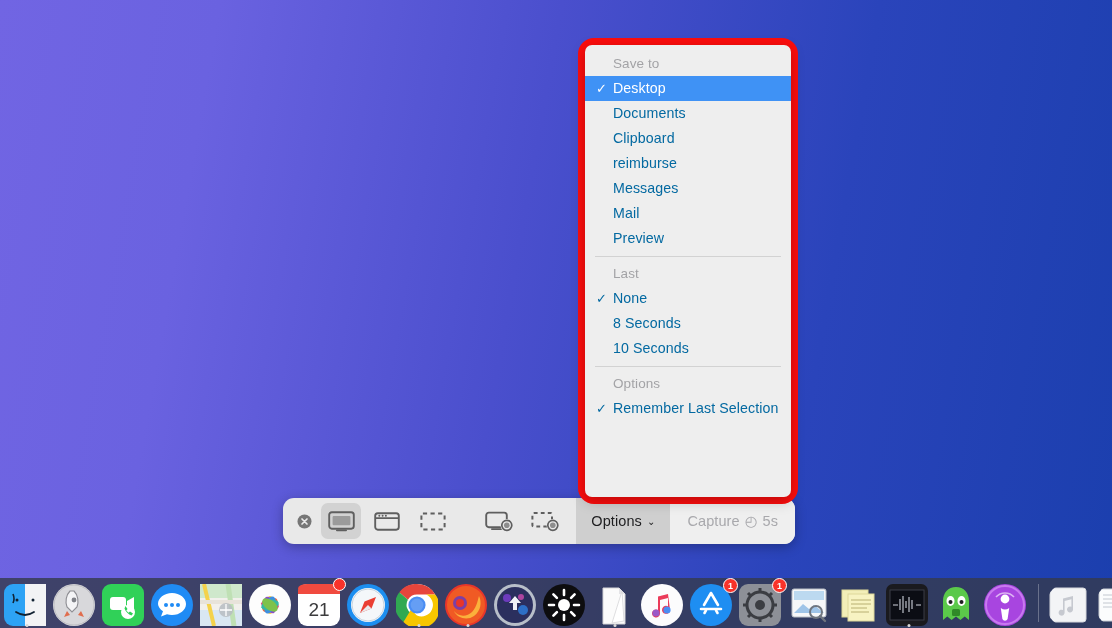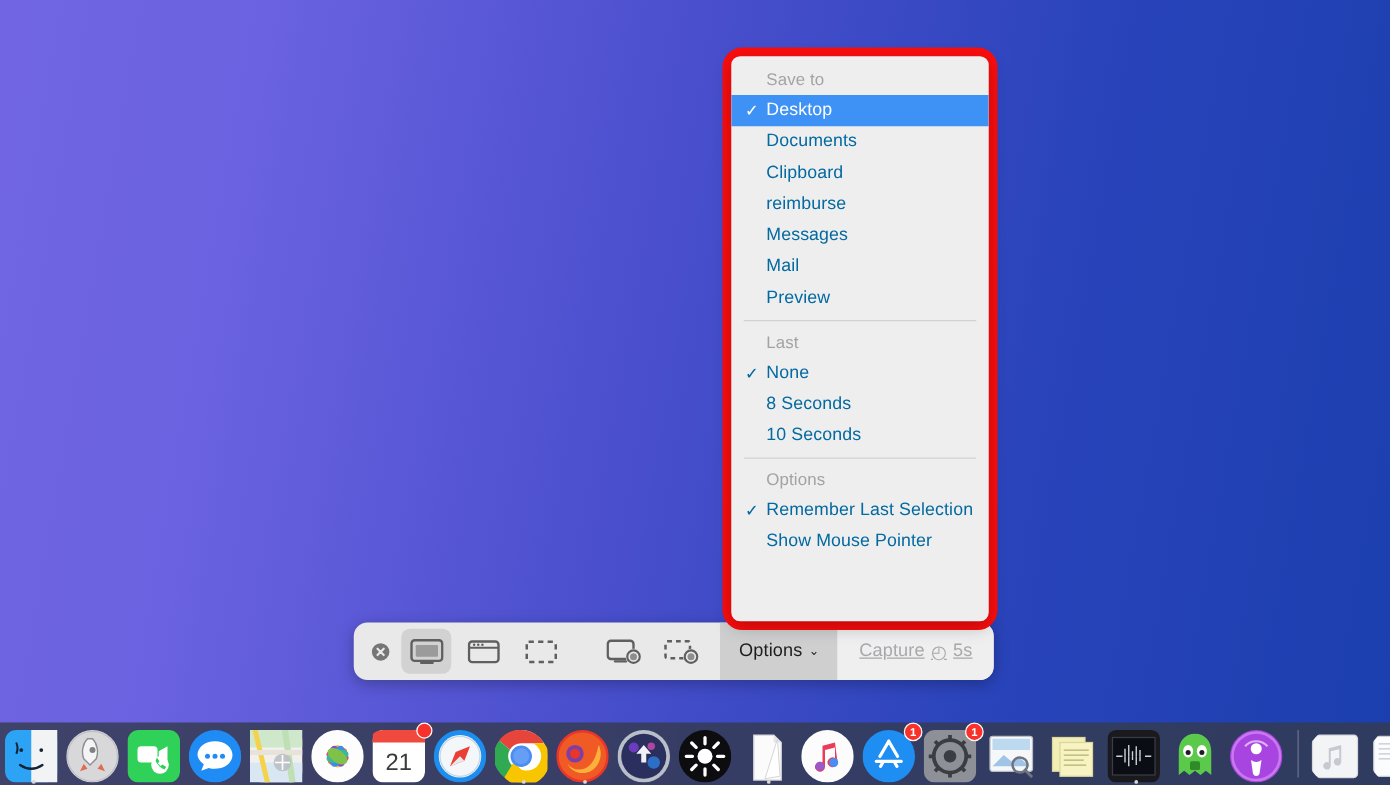--- a/index.html
+++ b/index.html
@@ -32,21 +32,20 @@
   .tb-right{ margin-left:auto; display:flex; align-items:stretch; }
   .tb-options{
     display:flex; align-items:center; justify-content:center; gap:5px;
     padding:0 15px; background:#cfcfcf; font-size:14.5px; color:#1d1d1f;
     letter-spacing:.1px;
   }
   .tb-capture{
     display:flex; align-items:center; justify-content:center; gap:5px;
     padding:0 17px; background:#efefef; font-size:14.5px; color:#a8a8ac;
     letter-spacing:.1px;
-    text-decoration:underline;
   }
   .chev{ font-size:10px; line-height:1; position:relative; top:1px; }
 
   
   #options-menu-wrap{
     position:absolute; left:578px; top:38px; width:220px; height:466px;
     border:8px solid #fc0d0d; border-radius:16px;
     box-sizing:border-box;
   }
   #options-menu{
@@ -177,21 +176,20 @@
         <div class="menu-item"><span>Mail</span></div>
         <div class="menu-item"><span>Preview</span></div>
         <div class="menu-sep"></div>
         <div class="menu-header">Last</div>
         <div class="menu-item"><span class="tick">✓</span><span>None</span></div>
         <div class="menu-item"><span>8 Seconds</span></div>
         <div class="menu-item"><span>10 Seconds</span></div>
         <div class="menu-sep"></div>
         <div class="menu-header">Options</div>
         <div class="menu-item"><span class="tick">✓</span><span>Remember Last Selection</span></div>
-        <div class="menu-item"><span>Show Mouse Pointer</span></div>
       </div>
   </div>
 </div>
 
 <div id="dock">
   <div id="dock-items" style="display:flex;align-items:flex-end;gap:3px;">
       <div class="dock-item">
         <div class="dock-icon" style="background: transparent; box-shadow: none; overflow: visible;"><svg width="42" height="42" viewBox="0 0 42 42">
             <rect width="42" height="42" rx="9" fill="#2da3f5"></rect>
             <path d="M21 0h21v42H21z" fill="#f2f3f5"></path>

